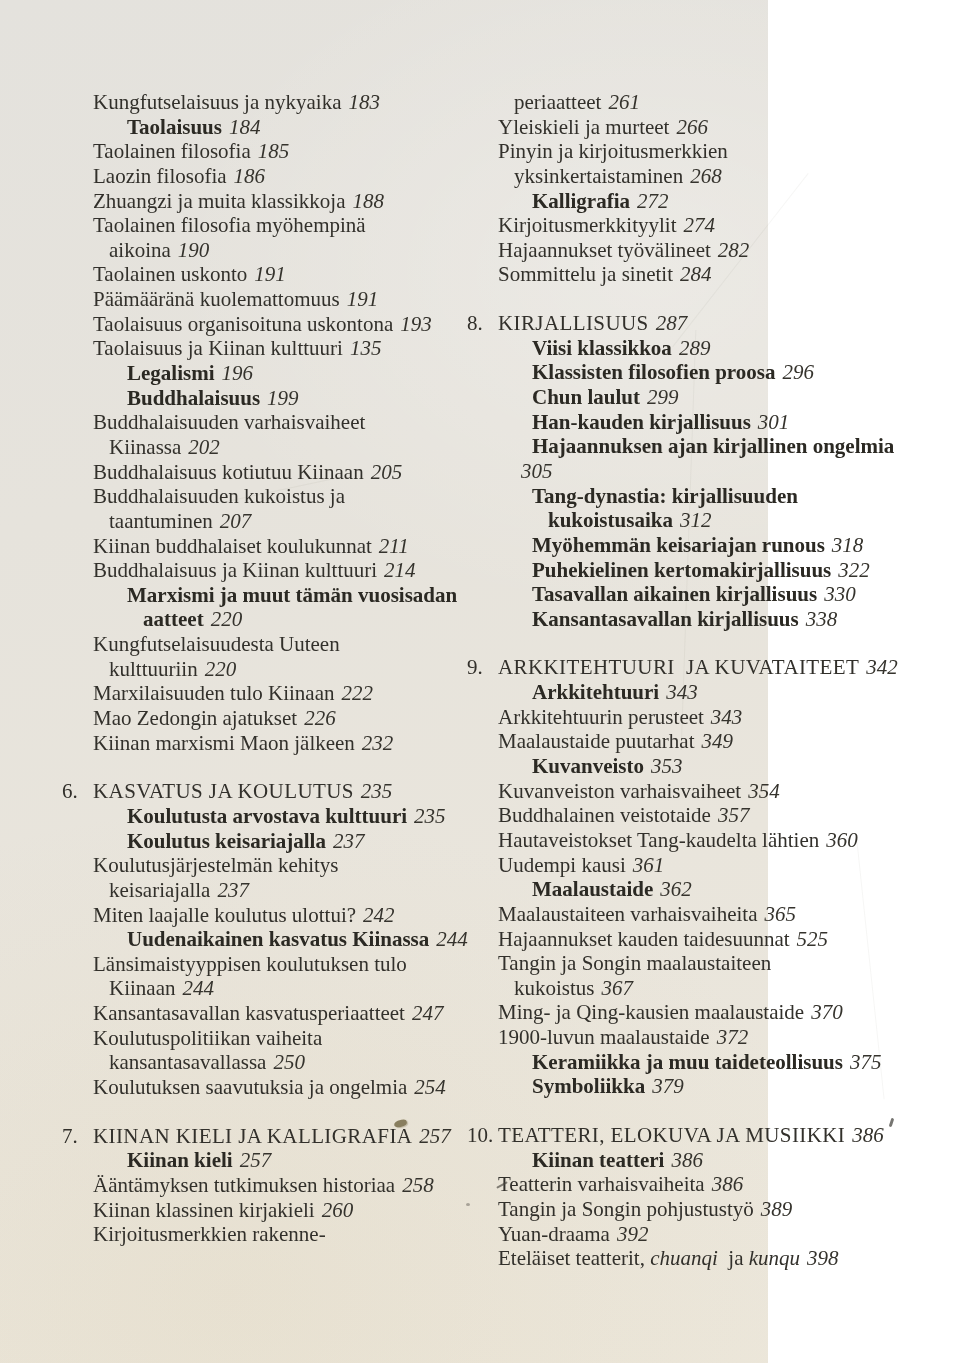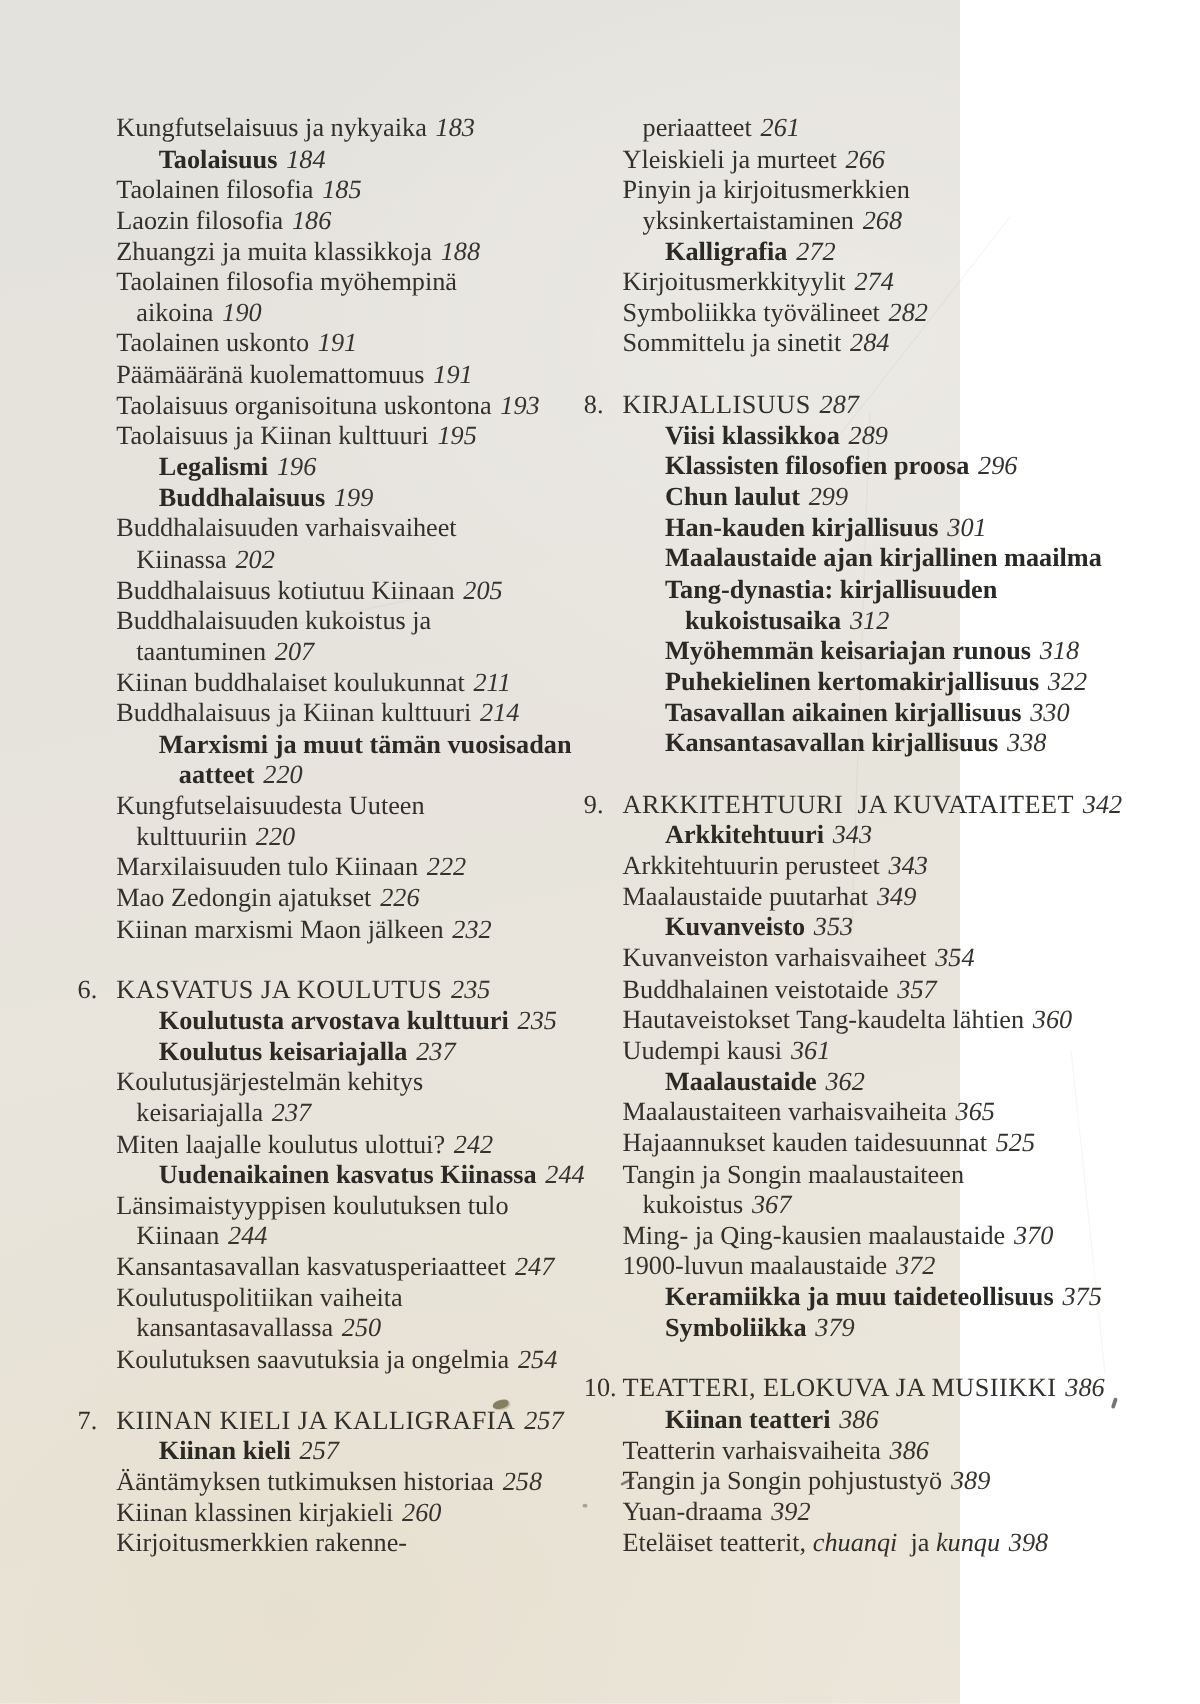--- a/index.html
+++ b/index.html
@@ -57,21 +57,21 @@
       <div class="line"><span class="txt">Kungfutselaisuus ja nykyaika</span><span class="pg">183</span></div>
       <div class="line bold"><span class="txt">Taolaisuus</span><span class="pg">184</span></div>
       <div class="line"><span class="txt">Taolainen filosofia</span><span class="pg">185</span></div>
       <div class="line"><span class="txt">Laozin filosofia</span><span class="pg">186</span></div>
       <div class="line"><span class="txt">Zhuangzi ja muita klassikkoja</span><span class="pg">188</span></div>
       <div class="line"><span class="txt">Taolainen filosofia myöhempinä</span></div>
       <div class="line cont"><span class="txt">aikoina</span><span class="pg">190</span></div>
       <div class="line"><span class="txt">Taolainen uskonto</span><span class="pg">191</span></div>
       <div class="line"><span class="txt">Päämääränä kuolemattomuus</span><span class="pg">191</span></div>
       <div class="line"><span class="txt">Taolaisuus organisoituna uskontona</span><span class="pg">193</span></div>
-      <div class="line"><span class="txt">Taolaisuus ja Kiinan kulttuuri</span><span class="pg">195</span></div>
+      <div class="line"><span class="txt">Taolaisuus ja Kiinan kulttuuri</span><span class="pg">135</span></div>
       <div class="line bold"><span class="txt">Legalismi</span><span class="pg">196</span></div>
       <div class="line bold"><span class="txt">Buddhalaisuus</span><span class="pg">199</span></div>
       <div class="line"><span class="txt">Buddhalaisuuden varhaisvaiheet</span></div>
       <div class="line cont"><span class="txt">Kiinassa</span><span class="pg">202</span></div>
       <div class="line"><span class="txt">Buddhalaisuus kotiutuu Kiinaan</span><span class="pg">205</span></div>
       <div class="line"><span class="txt">Buddhalaisuuden kukoistus ja</span></div>
       <div class="line cont"><span class="txt">taantuminen</span><span class="pg">207</span></div>
       <div class="line"><span class="txt">Kiinan buddhalaiset koulukunnat</span><span class="pg">211</span></div>
       <div class="line"><span class="txt">Buddhalaisuus ja Kiinan kulttuuri</span><span class="pg">214</span></div>
       <div class="line bold"><span class="txt">Marxismi ja muut tämän vuosisadan</span></div>
@@ -100,28 +100,29 @@
       <div class="line"><span class="txt">Kiinan klassinen kirjakieli</span><span class="pg">260</span></div>
       <div class="line"><span class="txt">Kirjoitusmerkkien rakenne-</span></div>
     </div>
   <div class="col col-right">
       <div class="line cont"><span class="txt">periaatteet</span><span class="pg">261</span></div>
       <div class="line"><span class="txt">Yleiskieli ja murteet</span><span class="pg">266</span></div>
       <div class="line"><span class="txt">Pinyin ja kirjoitusmerkkien</span></div>
       <div class="line cont"><span class="txt">yksinkertaistaminen</span><span class="pg">268</span></div>
       <div class="line bold"><span class="txt">Kalligrafia</span><span class="pg">272</span></div>
       <div class="line"><span class="txt">Kirjoitusmerkkityylit</span><span class="pg">274</span></div>
-      <div class="line"><span class="txt">Symboliikka työvälineet</span><span class="pg">282</span></div>
+      <div class="line"><span class="txt">Hajaannukset työvälineet</span><span class="pg">282</span></div>
       <div class="line"><span class="txt">Sommittelu ja sinetit</span><span class="pg">284</span></div>
       <div class="line heading"><span class="num">8.</span><span class="txt">KIRJALLISUUS</span><span class="pg">287</span></div>
       <div class="line bold"><span class="txt">Viisi klassikkoa</span><span class="pg">289</span></div>
       <div class="line bold"><span class="txt">Klassisten filosofien proosa</span><span class="pg">296</span></div>
       <div class="line bold"><span class="txt">Chun laulut</span><span class="pg">299</span></div>
       <div class="line bold"><span class="txt">Han-kauden kirjallisuus</span><span class="pg">301</span></div>
-      <div class="line bold"><span class="txt">Maalaustaide ajan kirjallinen maailma</span></div>
+      <div class="line bold"><span class="txt">Hajaannuksen ajan kirjallinen ongelmia</span></div>
+      <div class="line cont"><span class="txt"></span><span class="pg">305</span></div>
       <div class="line bold"><span class="txt">Tang-dynastia: kirjallisuuden</span></div>
       <div class="line bold cont"><span class="txt">kukoistusaika</span><span class="pg">312</span></div>
       <div class="line bold"><span class="txt">Myöhemmän keisariajan runous</span><span class="pg">318</span></div>
       <div class="line bold"><span class="txt">Puhekielinen kertomakirjallisuus</span><span class="pg">322</span></div>
       <div class="line bold"><span class="txt">Tasavallan aikainen kirjallisuus</span><span class="pg">330</span></div>
       <div class="line bold"><span class="txt">Kansantasavallan kirjallisuus</span><span class="pg">338</span></div>
       <div class="line heading"><span class="num">9.</span><span class="txt">ARKKITEHTUURI  JA KUVATAITEET</span><span class="pg">342</span></div>
       <div class="line bold"><span class="txt">Arkkitehtuuri</span><span class="pg">343</span></div>
       <div class="line"><span class="txt">Arkkitehtuurin perusteet</span><span class="pg">343</span></div>
       <div class="line"><span class="txt">Maalaustaide puutarhat</span><span class="pg">349</span></div>

